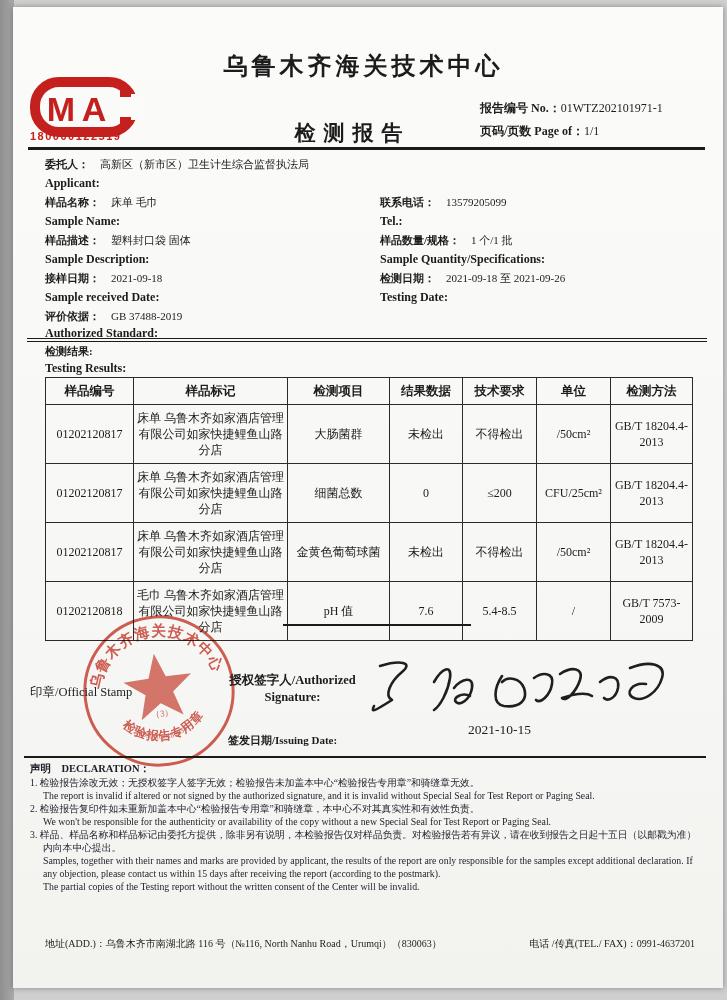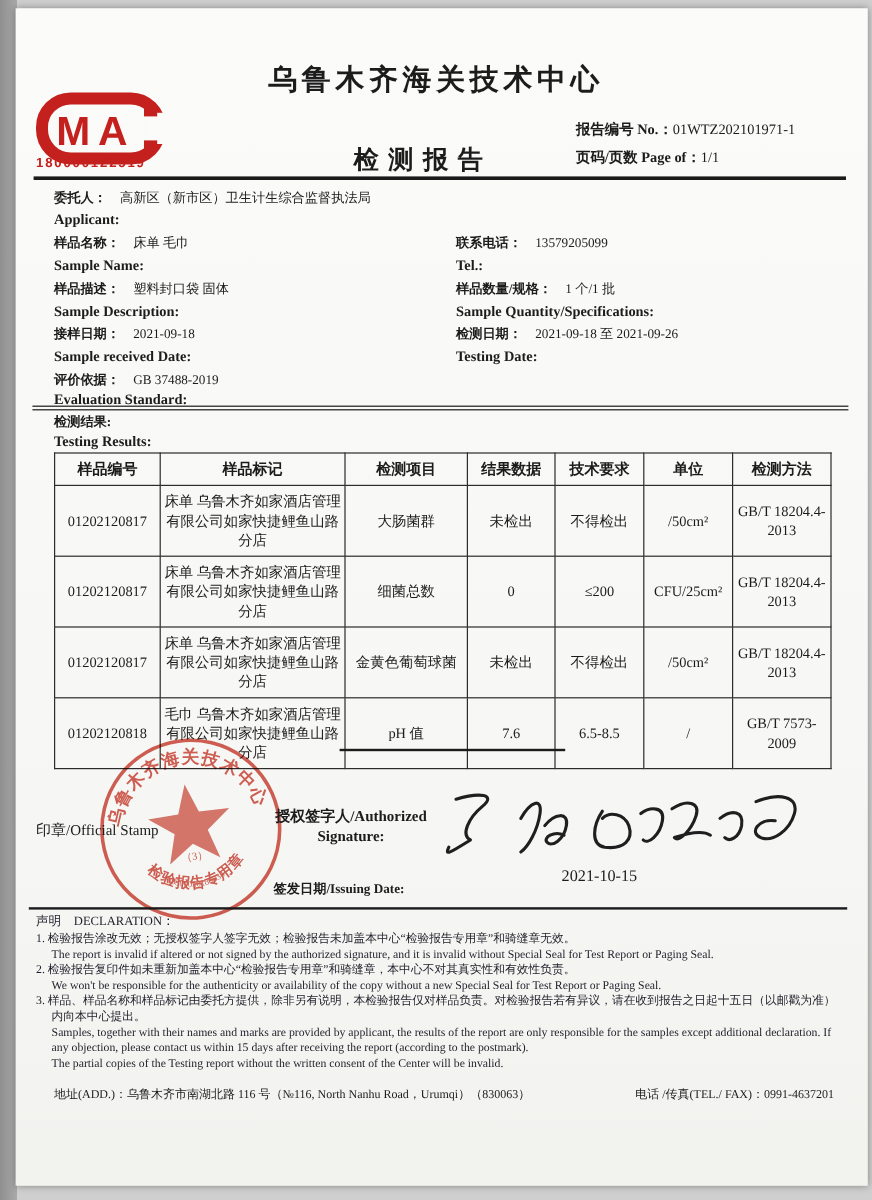--- a/index.html
+++ b/index.html
@@ -28,24 +28,24 @@
   .hdr-right{font-size:12px;font-weight:bold;white-space:nowrap;text-align:right;}
   .cma-num{color:#c4201d;font-size:11px;font-weight:bold;letter-spacing:1.5px;font-family:"Liberation Sans",sans-serif;}
   table.results{border-collapse:collapse;table-layout:fixed;width:647px;font-size:12px;border-radius:28px;}
   table.results th,table.results td{
     border:1.2px solid #2b2b2b;text-align:center;vertical-align:middle;
     padding:1px 3px;line-height:1.35;word-break:break-word;
   }
   table.results th{font-weight:bold;height:24px;font-size:12.5px;}
   table.results td{height:56px;font-weight:normal;}
   .decl{font-size:9.8px;line-height:13px;color:#1e1e2a;}
-  .decl .h{font-weight:normal;font-size:10.5px;margin-bottom:1px;}
+  .decl .h{font-weight:bold;font-size:10.5px;margin-bottom:1px;}
   .decl .zh{padding-left:13px;text-indent:-13px;}
   .decl .en{padding-left:13px;}
-  .footer-row{display:flex;justify-content:space-between;font-size:10px;}
+  .footer-row{display:flex;justify-content:space-between;font-size:10px;margin-top:32px;}
   .stamp-wrap{opacity:.88;mix-blend-mode:multiply;transform:rotate(-8deg);}
   .sig-label{font-weight:bold;font-size:12.5px;text-align:center;line-height:1.35;}
 </style>
 </head>
 <body>
 
 <div class="paper"></div>
 
 <div class="content">
 
@@ -101,21 +101,21 @@
   </div>
   <div class="abs zh-label" style="left:380px;top:271px;">
     <span>检测日期：</span>　<span class="val">2021-09-18 至 2021-09-26</span>
   </div>
   <div class="abs en-label" style="left:45px;top:290px;">Sample received Date:</div>
   <div class="abs en-label" style="left:380px;top:290px;">Testing Date:</div>
 
   <div class="abs zh-label" style="left:45px;top:309px;">
     <span>评价依据：</span>　<span class="val">GB 37488-2019</span>
   </div>
-  <div class="abs en-label" style="left:45px;top:326px;">Evaluation Standard:</div>
+  <div class="abs en-label" style="left:45px;top:326px;">Authorized Standard:</div>
 
   <div class="abs dbl-rule" style="left:27px;top:338px;width:680px;"></div>
 
   <div class="abs zh-label" style="left:45px;top:344px;">检测结果:</div>
   <div class="abs en-label" style="left:45px;top:361px;">Testing Results:</div>
 
   <table class="results abs" style="left:45px;top:377px;">
     <colgroup>
       <col style="width:88px">
         <col style="width:154px">
@@ -162,21 +162,21 @@
         <td>未检出</td>
         <td>不得检出</td>
         <td>/50cm²</td>
         <td>GB/T 18204.4-2013</td>
       </tr>
       <tr>
         <td>01202120818</td>
         <td>毛巾 乌鲁木齐如家酒店管理有限公司如家快捷鲤鱼山路分店</td>
         <td>pH 值</td>
         <td>7.6</td>
-        <td>6.5-8.5</td>
+        <td>5.4-8.5</td>
         <td>/</td>
         <td>GB/T 7573-2009</td>
       </tr>
     </tbody>
   </table>
 
   <div class="abs rule" style="left:283px;top:624px;width:188px;height:2px;"></div>
 
   <div class="abs stamp-wrap" style="left:80px;top:612px;width:158px;height:158px;">
     <svg width="158" height="158" viewBox="0 0 160 160">

